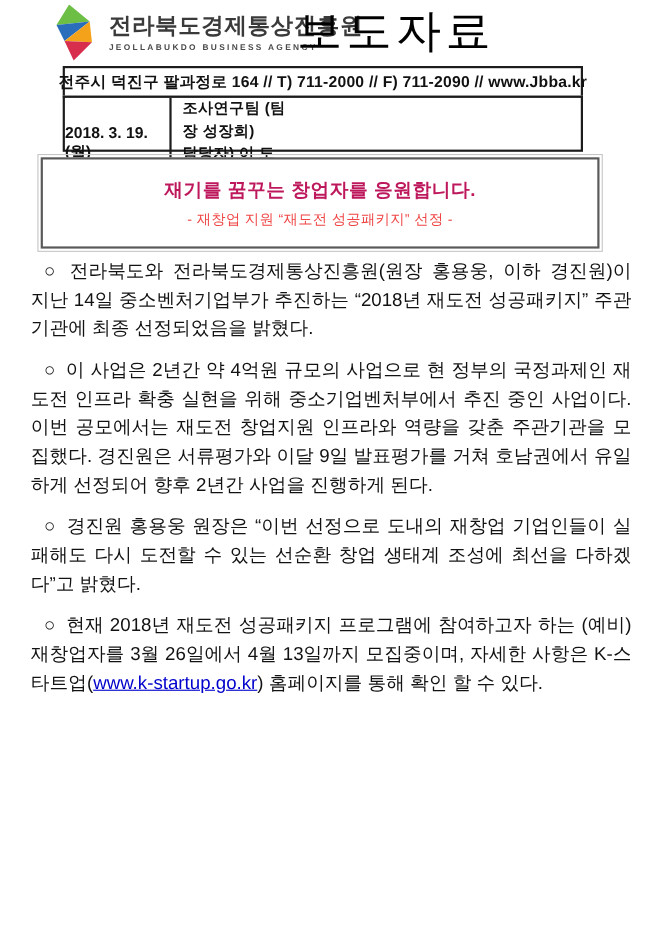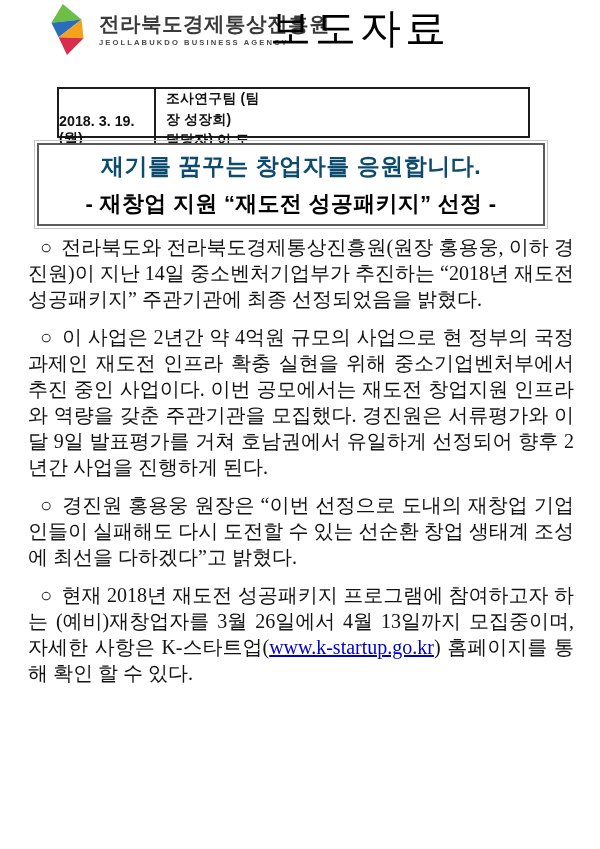--- a/index.html
+++ b/index.html
@@ -56,30 +56,30 @@
   }
   
   .title-box{
     position:absolute;left:37px;top:143px;width:508px;height:83px;
     box-sizing:border-box;border:2px solid #5a5a5a;
     outline:1px solid #c6c6c6;outline-offset:2px;
     background:#fff;
     display:flex;flex-direction:column;align-items:center;justify-content:center;gap:7px;
   }
   .title-box .headline{
-    font-size:23px;font-weight:900;color:#0c4a6e;letter-spacing:.5px;
+    font-size:17px;font-weight:900;color:#be185d;letter-spacing:.5px;
   }
   .title-box .subheadline{
-    font-size:22px;font-weight:700;color:#000000;letter-spacing:.3px;
+    font-size:13px;font-weight:400;color:#ef4444;letter-spacing:.3px;
   }
   
   .body-text{
     position:absolute;left:28px;top:234px;width:546px;
-    font-family:Liberation Serif, serif;
-    font-size:20px;line-height:26px;color:#121212;
+    font-family:Liberation Sans, sans-serif;
+    font-size:17px;line-height:26px;color:#121212;
     text-align:justify;
   }
   .body-text p{margin:0 0 12px 0;text-indent:12px;}
   .bullet{margin-right:9px;}
   .body-text a{color:#0000cc;text-decoration:underline;}
 </style>
 </head>
 <body>
 
 <div class="page">
@@ -91,20 +91,21 @@
       <polygon points="11,32 33,15 35,33" fill="#f5a21b"></polygon>
       <polygon points="11,32 35,33 19,49" fill="#d62e4c"></polygon>
     </svg>
     <div class="logo-text">
       <div class="kr">전라북도경제통상진흥원</div>
       <div class="en">JEOLLABUKDO BUSINESS AGENCY</div>
     </div>
   </div>
   <div class="doc-type">보도자료</div>
 
+  <div class="addr-box">전주시 덕진구 팔과정로 164 // T) 711-2000 // F) 711-2090 //  www.Jbba.kr</div>
 
   <div class="info-table">
     <div class="cell">2018. 3. 19. (월)</div>
     <div class="cell dept-info">
       <span>조사연구팀 (팀장 성장희)</span>
       <span>담당자) 이 도 경  711-2071</span>
     </div>
   </div>
 
   <div class="title-box">

